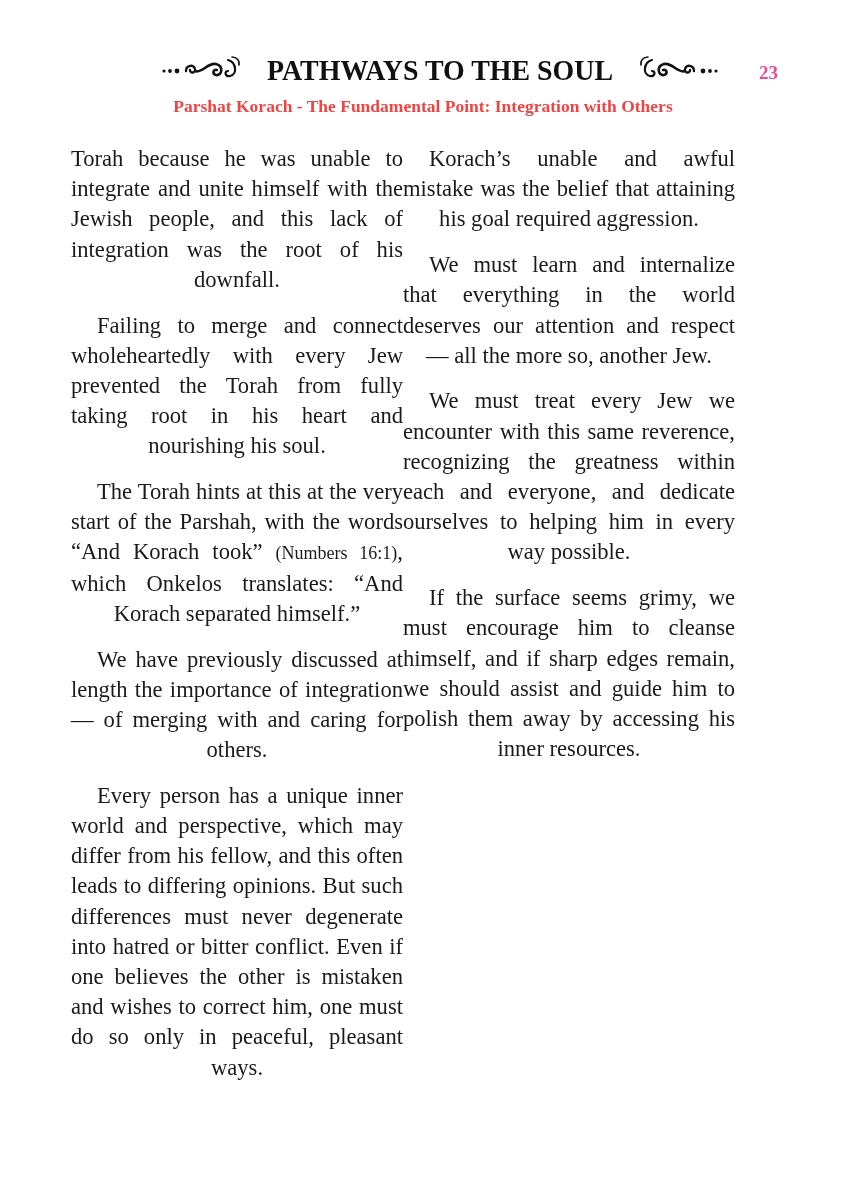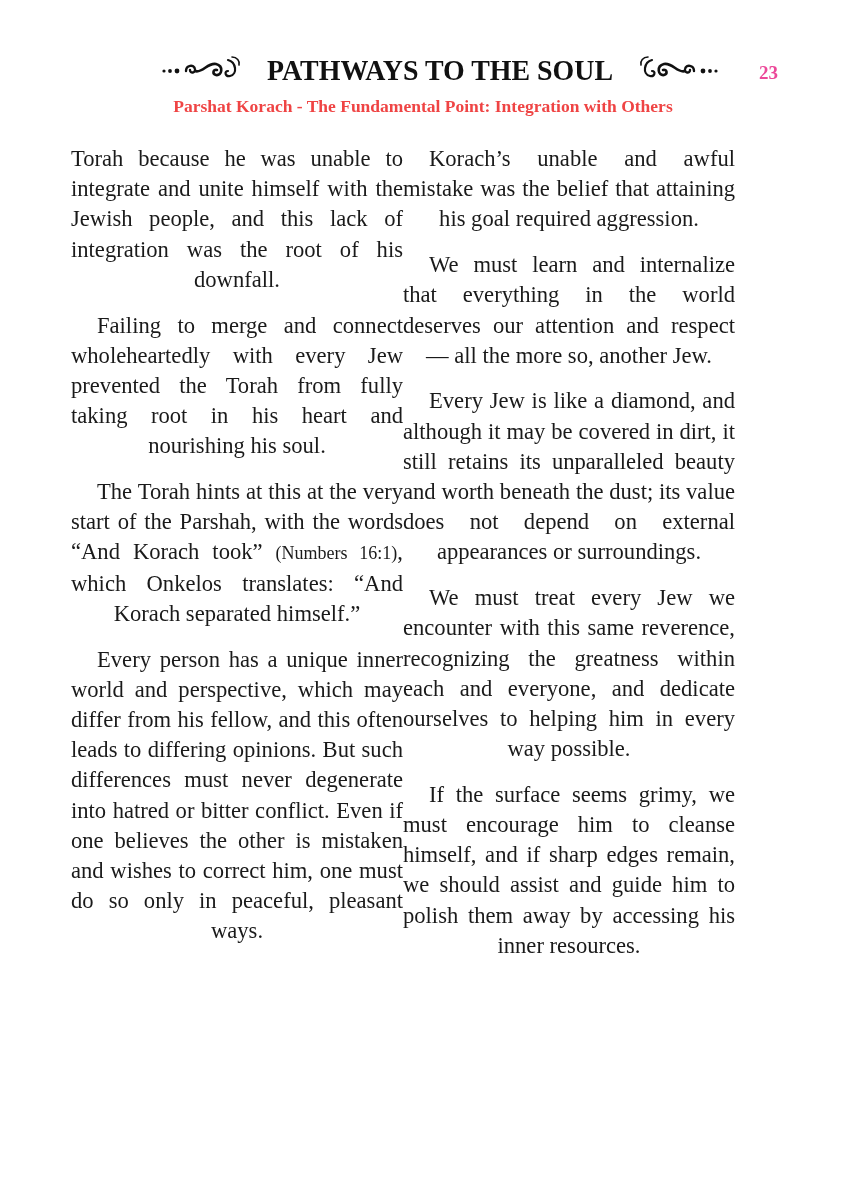--- a/index.html
+++ b/index.html
@@ -51,22 +51,22 @@
   <span class="page-number">23</span>
 </div>
 
 <div class="subtitle">Parshat Korach - The Fundamental Point: Integration with Others</div>
 
 <div class="columns">
   <div class="col">
     <p class="no-indent">Torah because he was unable to integrate and unite himself with the Jewish people, and this lack of integration was the root of his downfall.</p>
     <p>Failing to merge and connect wholeheartedly with every Jew prevented the Torah from fully taking root in his heart and nourishing his soul.</p>
     <p><span>The Torah hints at this at the very start of the Parshah, with the words “And Korach took” </span><span class="small">(Numbers 16:1)</span><span>, which Onkelos translates: “And Korach separated himself.”</span></p>
+    <p>We have previously discussed at length the importance of integration — of merging with and caring for others.</p>
     <p>Every person has a unique inner world and perspective, which may differ from his fellow, and this often leads to differing opinions. But such differences must never degenerate into hatred or bitter conflict. Even if one believes the other is mistaken and wishes to correct him, one must do so only in peaceful, pleasant ways.</p>
   </div>
   <div class="col">
     <p>Korach’s unable and awful mistake was the belief that attaining his goal required aggression.</p>
     <p>We must learn and internalize that everything in the world deserves our attention and respect — all the more so, another Jew.</p>
-    <p>Every Jew is like a diamond, and although it may be covered in dirt, it still retains its unparalleled beauty and worth beneath the dust; its value does not depend on external appearances or surroundings.</p>
     <p>We must treat every Jew we encounter with this same reverence, recognizing the greatness within each and everyone, and dedicate ourselves to helping him in every way possible.</p>
     <p>If the surface seems grimy, we must encourage him to cleanse himself, and if sharp edges remain, we should assist and guide him to polish them away by accessing his inner resources.</p>
   </div>
 </div>
 
 </body></html>

